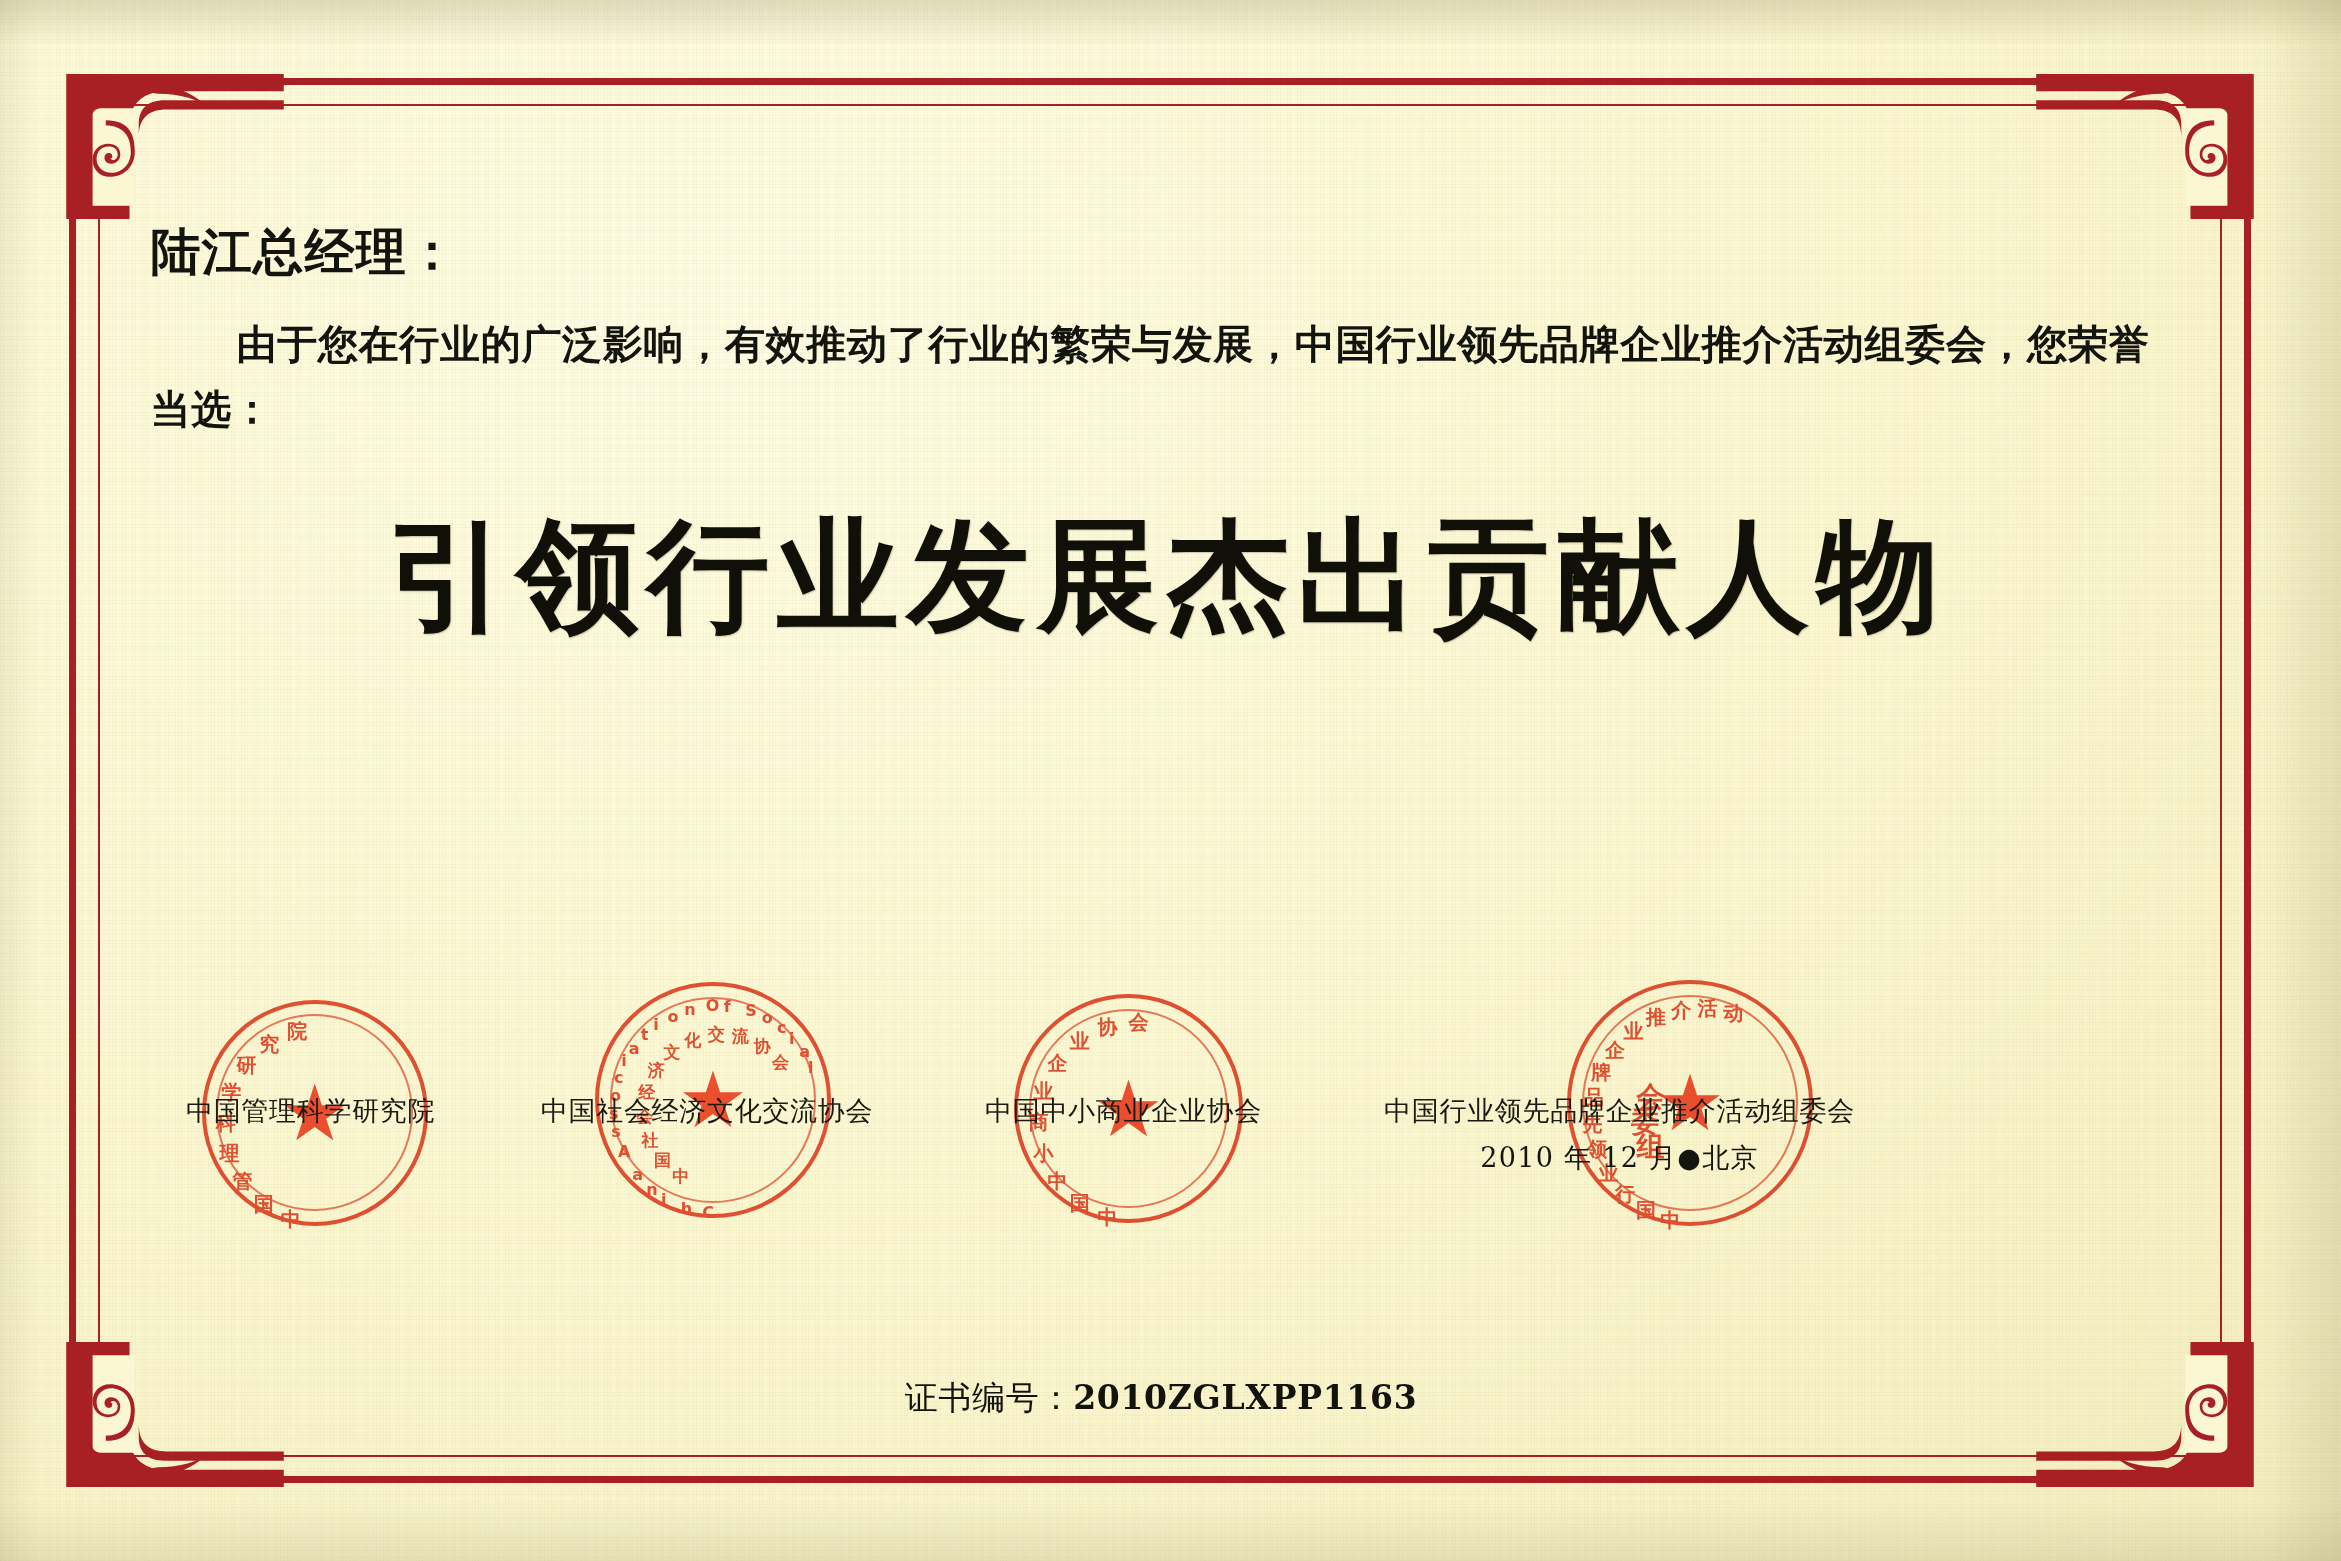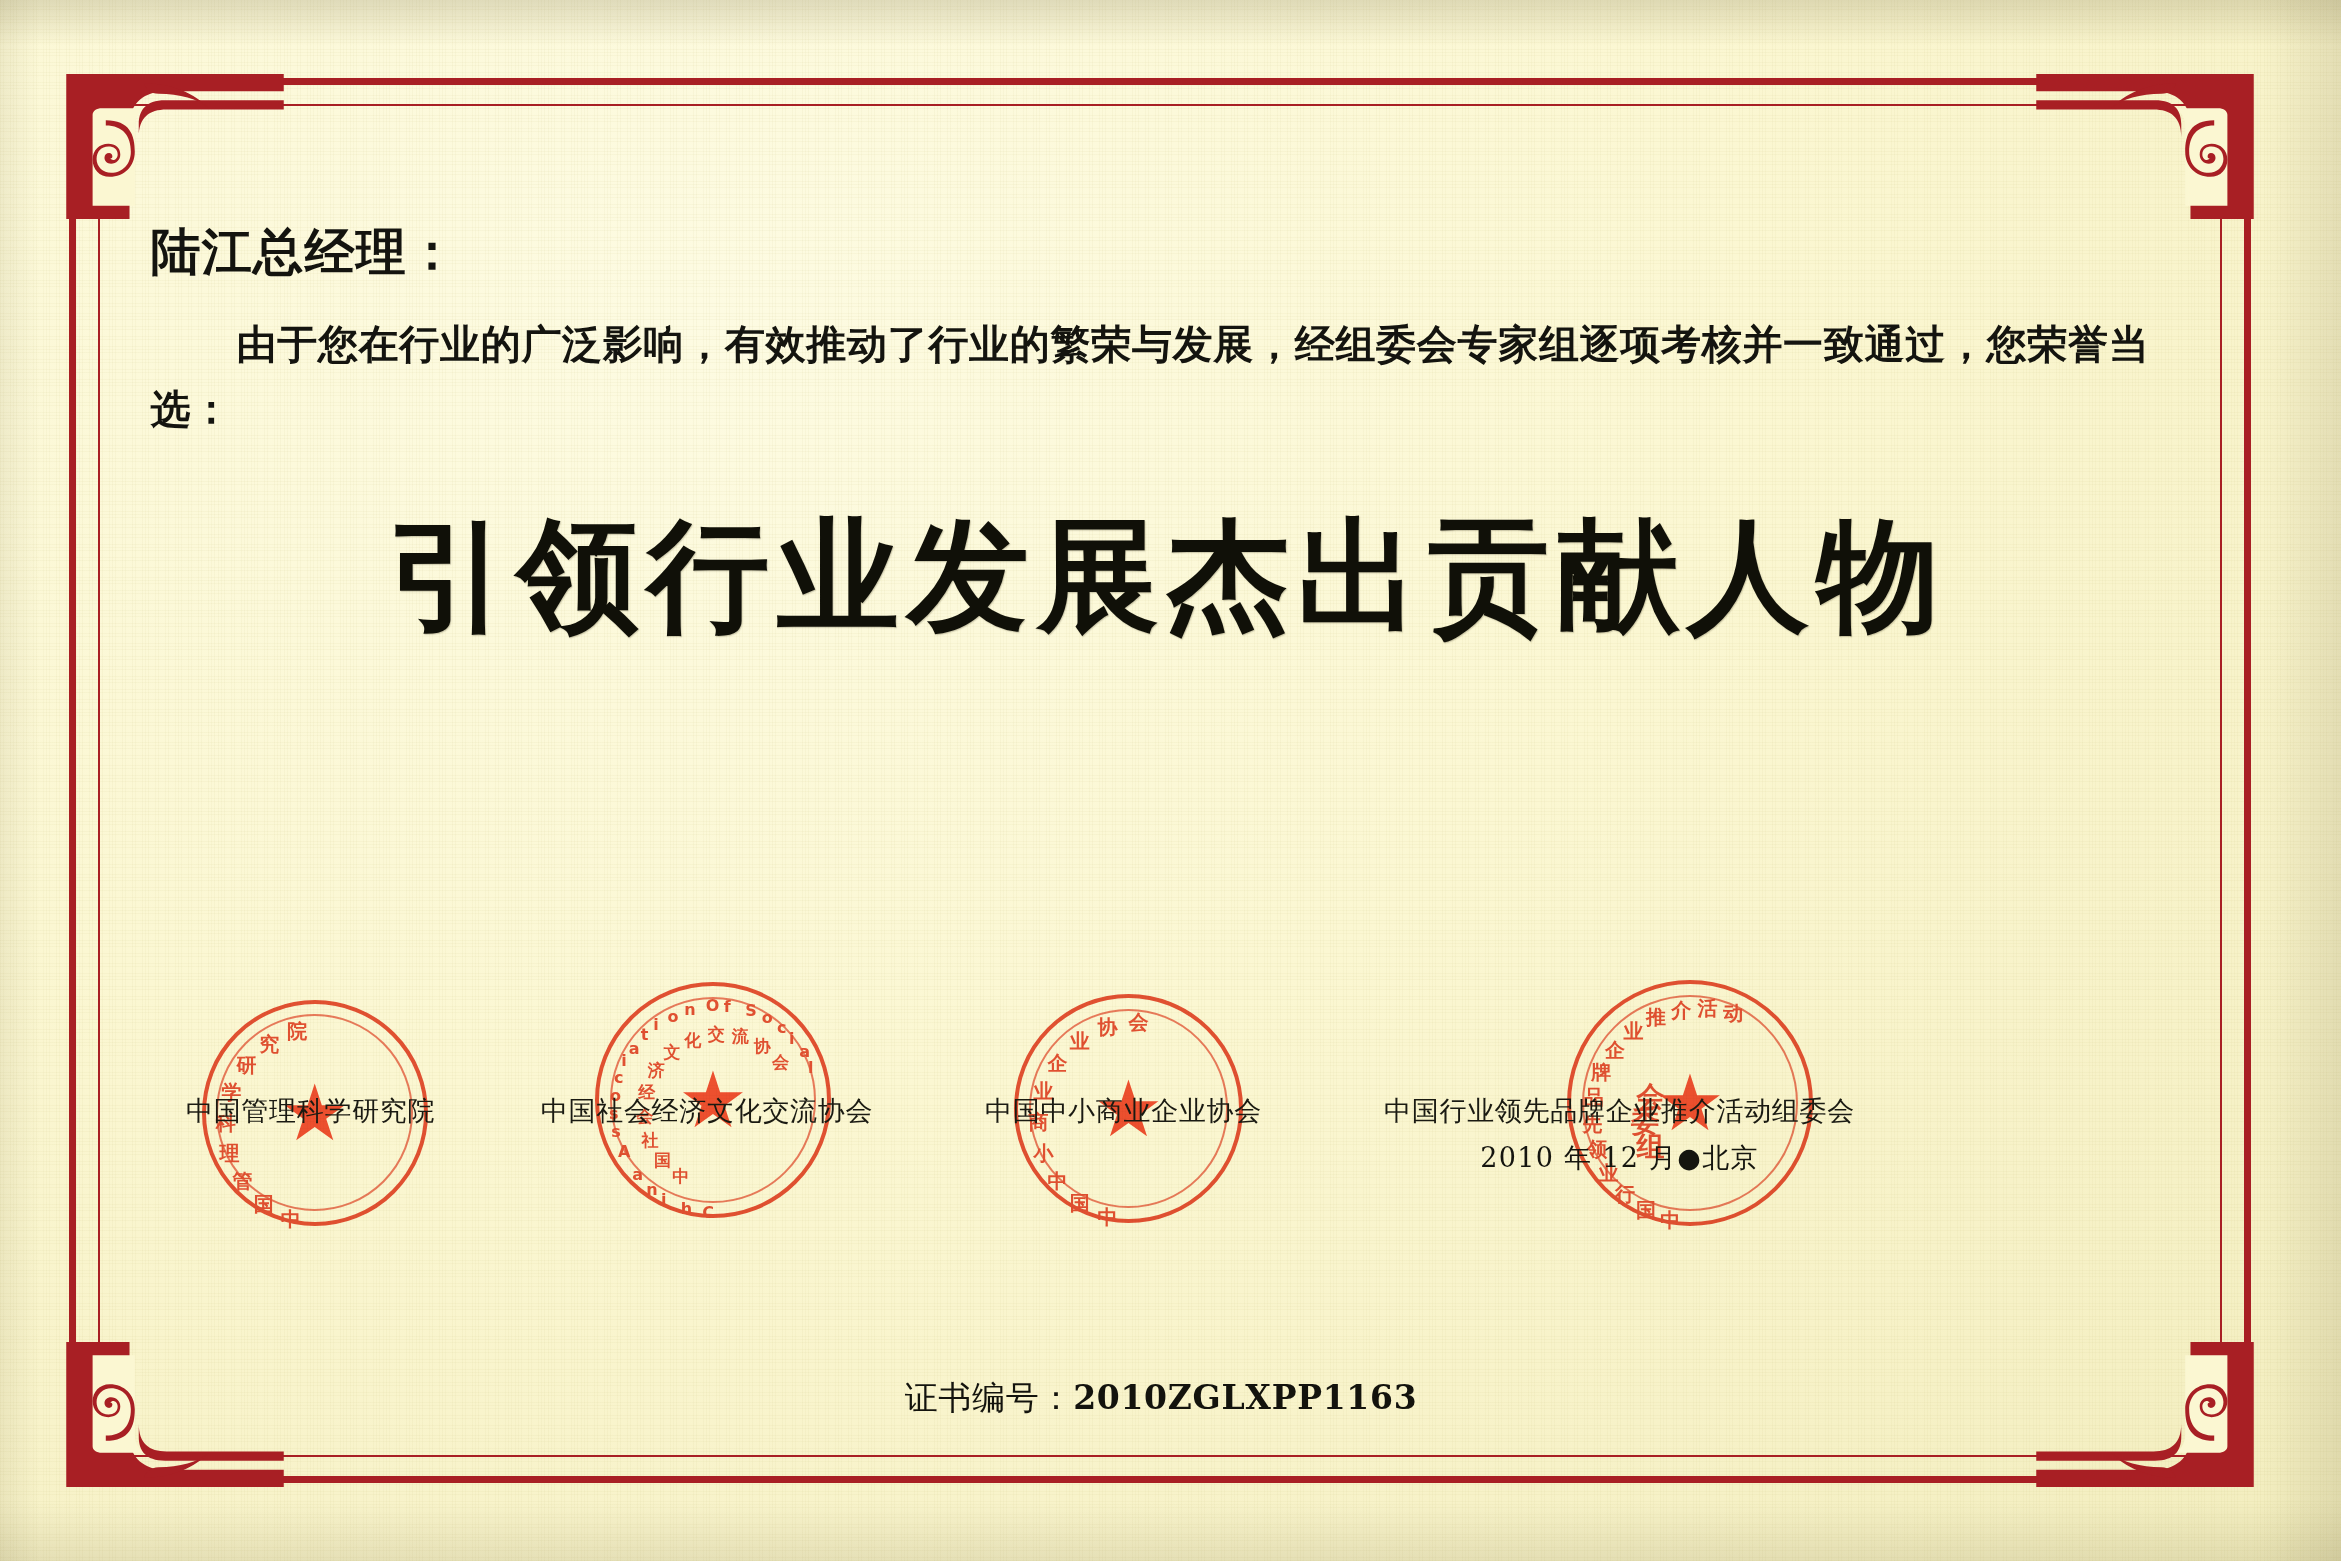--- a/index.html
+++ b/index.html
@@ -284,21 +284,21 @@
       <path fill="currentColor" d="M150 40 C120 40 110 56 110 76 V96 C110 66 126 54 152 54 H330 V40 Z"></path>
       <path fill="currentColor" d="M118 14 C160 14 196 30 216 52 C200 38 172 30 140 30 C128 30 120 22 118 14 Z"></path>
     </svg>
   </div>
 
   <div class="content">
 
 
     <div class="salutation">陆江总经理：</div>
 
-    <div class="body-text">由于您在行业的广泛影响，有效推动了行业的繁荣与发展，经组委会专家组逐项考核并一致通过，您荣誉当选：</div>
+    <div class="body-text">由于您在行业的广泛影响，有效推动了行业的繁荣与发展，中国行业领先品牌企业推介活动组委会，您荣誉当选：</div>
 
     <div class="award-title">引领行业发展杰出贡献人物</div>
 
     <div class="seals-row">
 
       <div class="seal-block" style="left:6.6px; top:0; width:344px;">
         <div class="stamp" style="width:218px;height:218px;left:63px;top:-14.5px;">
           <div class="inner-ring"></div>
           <div class="ring-text">
             <span style="transform:rotate(200deg) translate(0,-99px) rotate(-200deg)">中</span>

